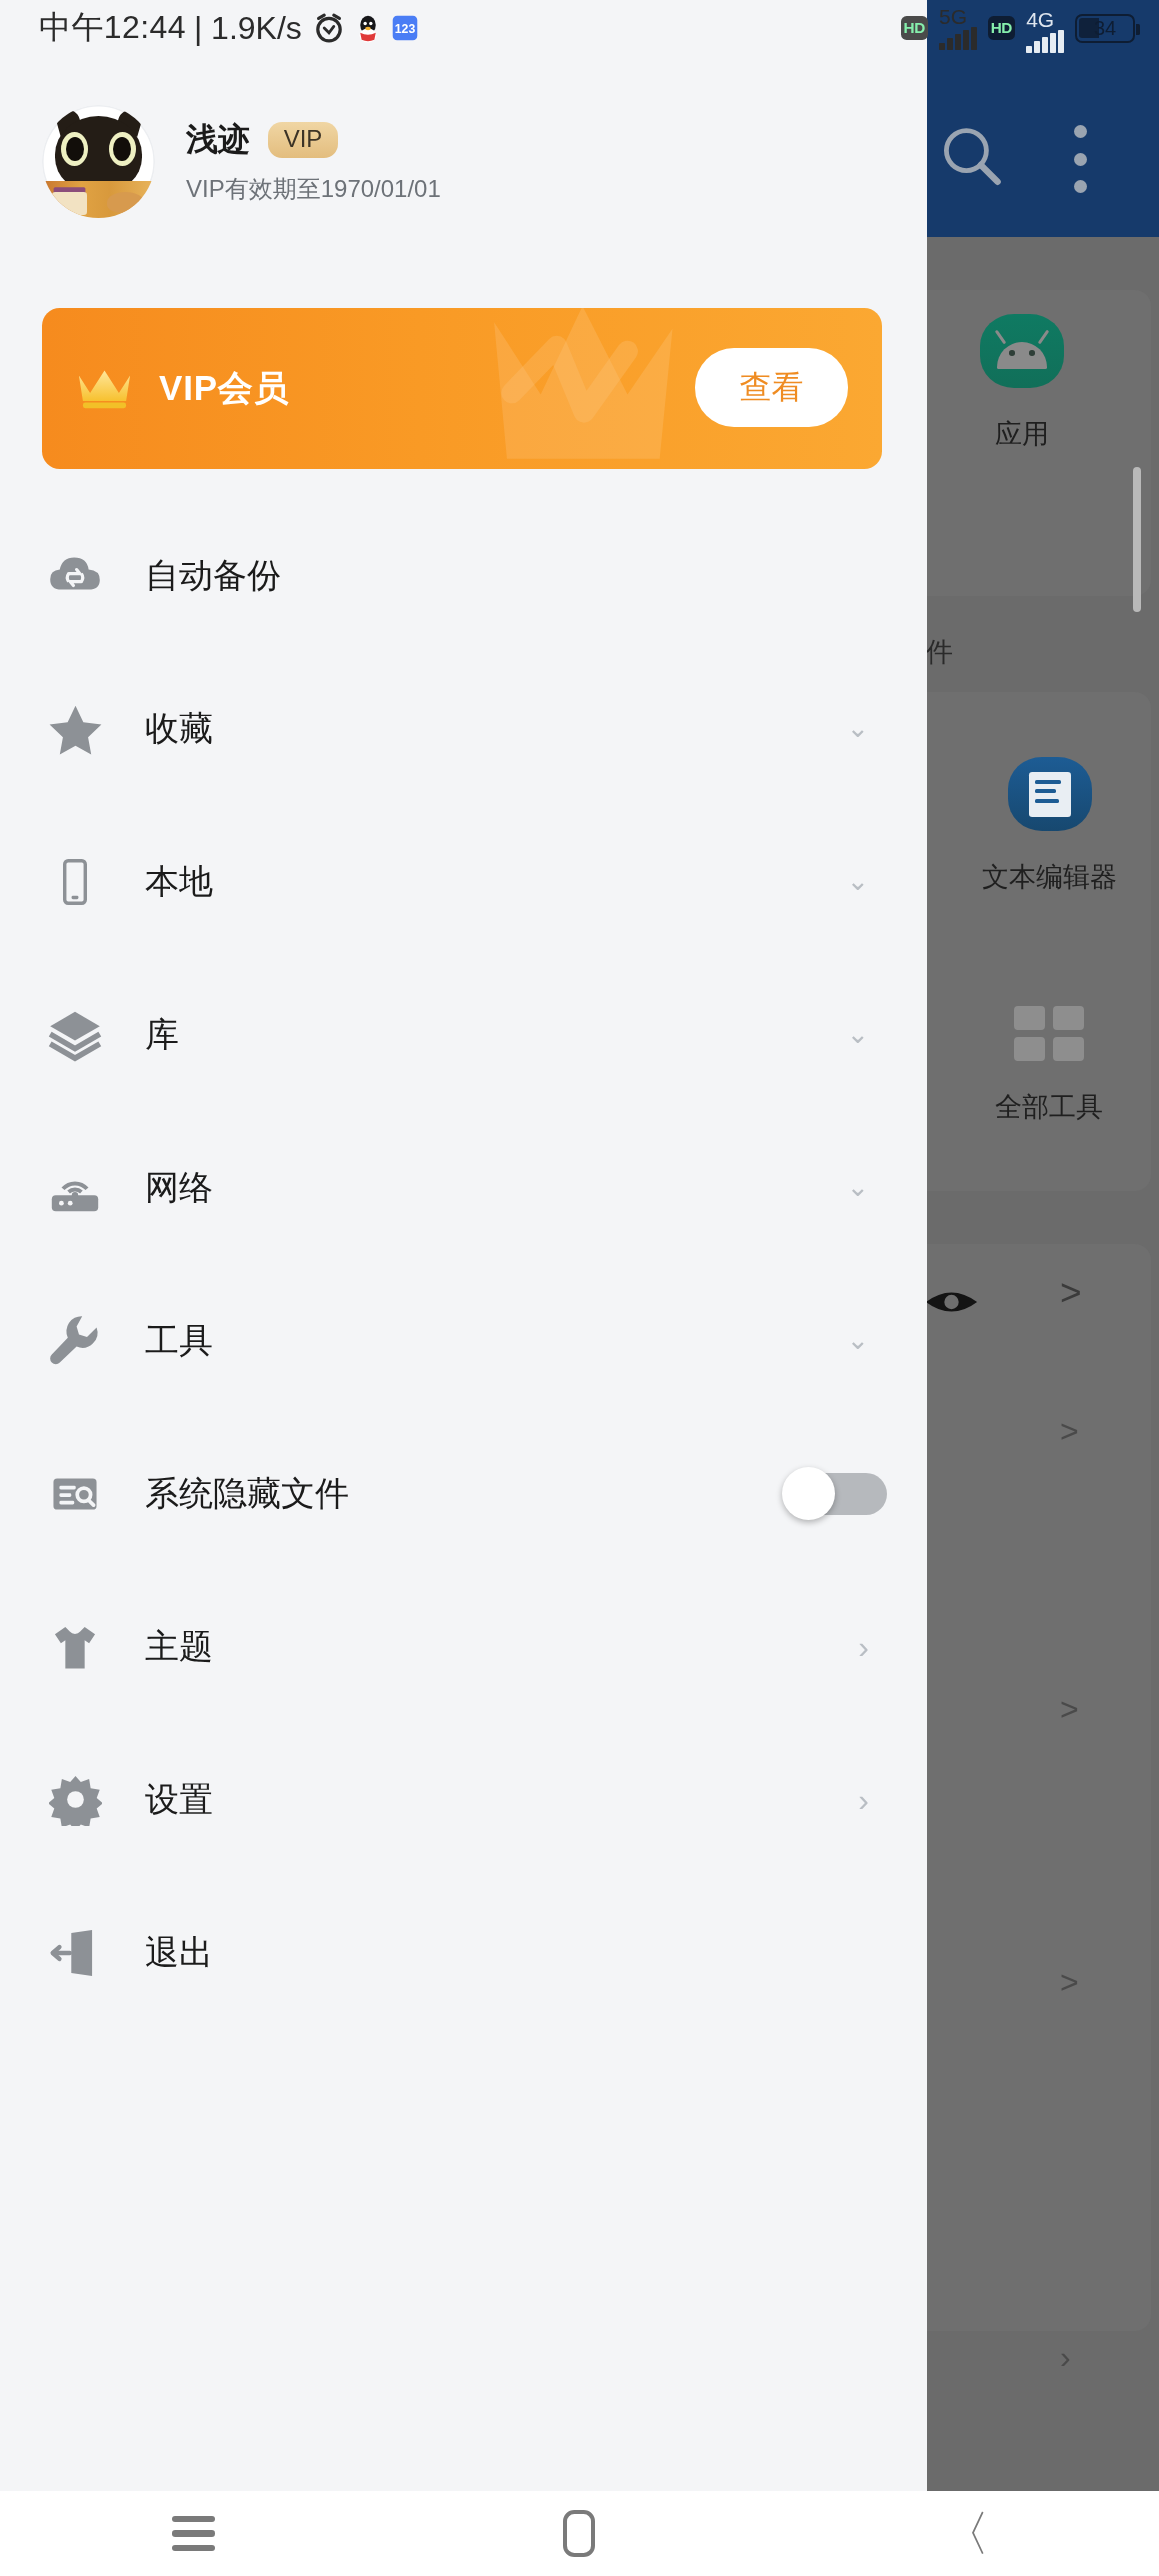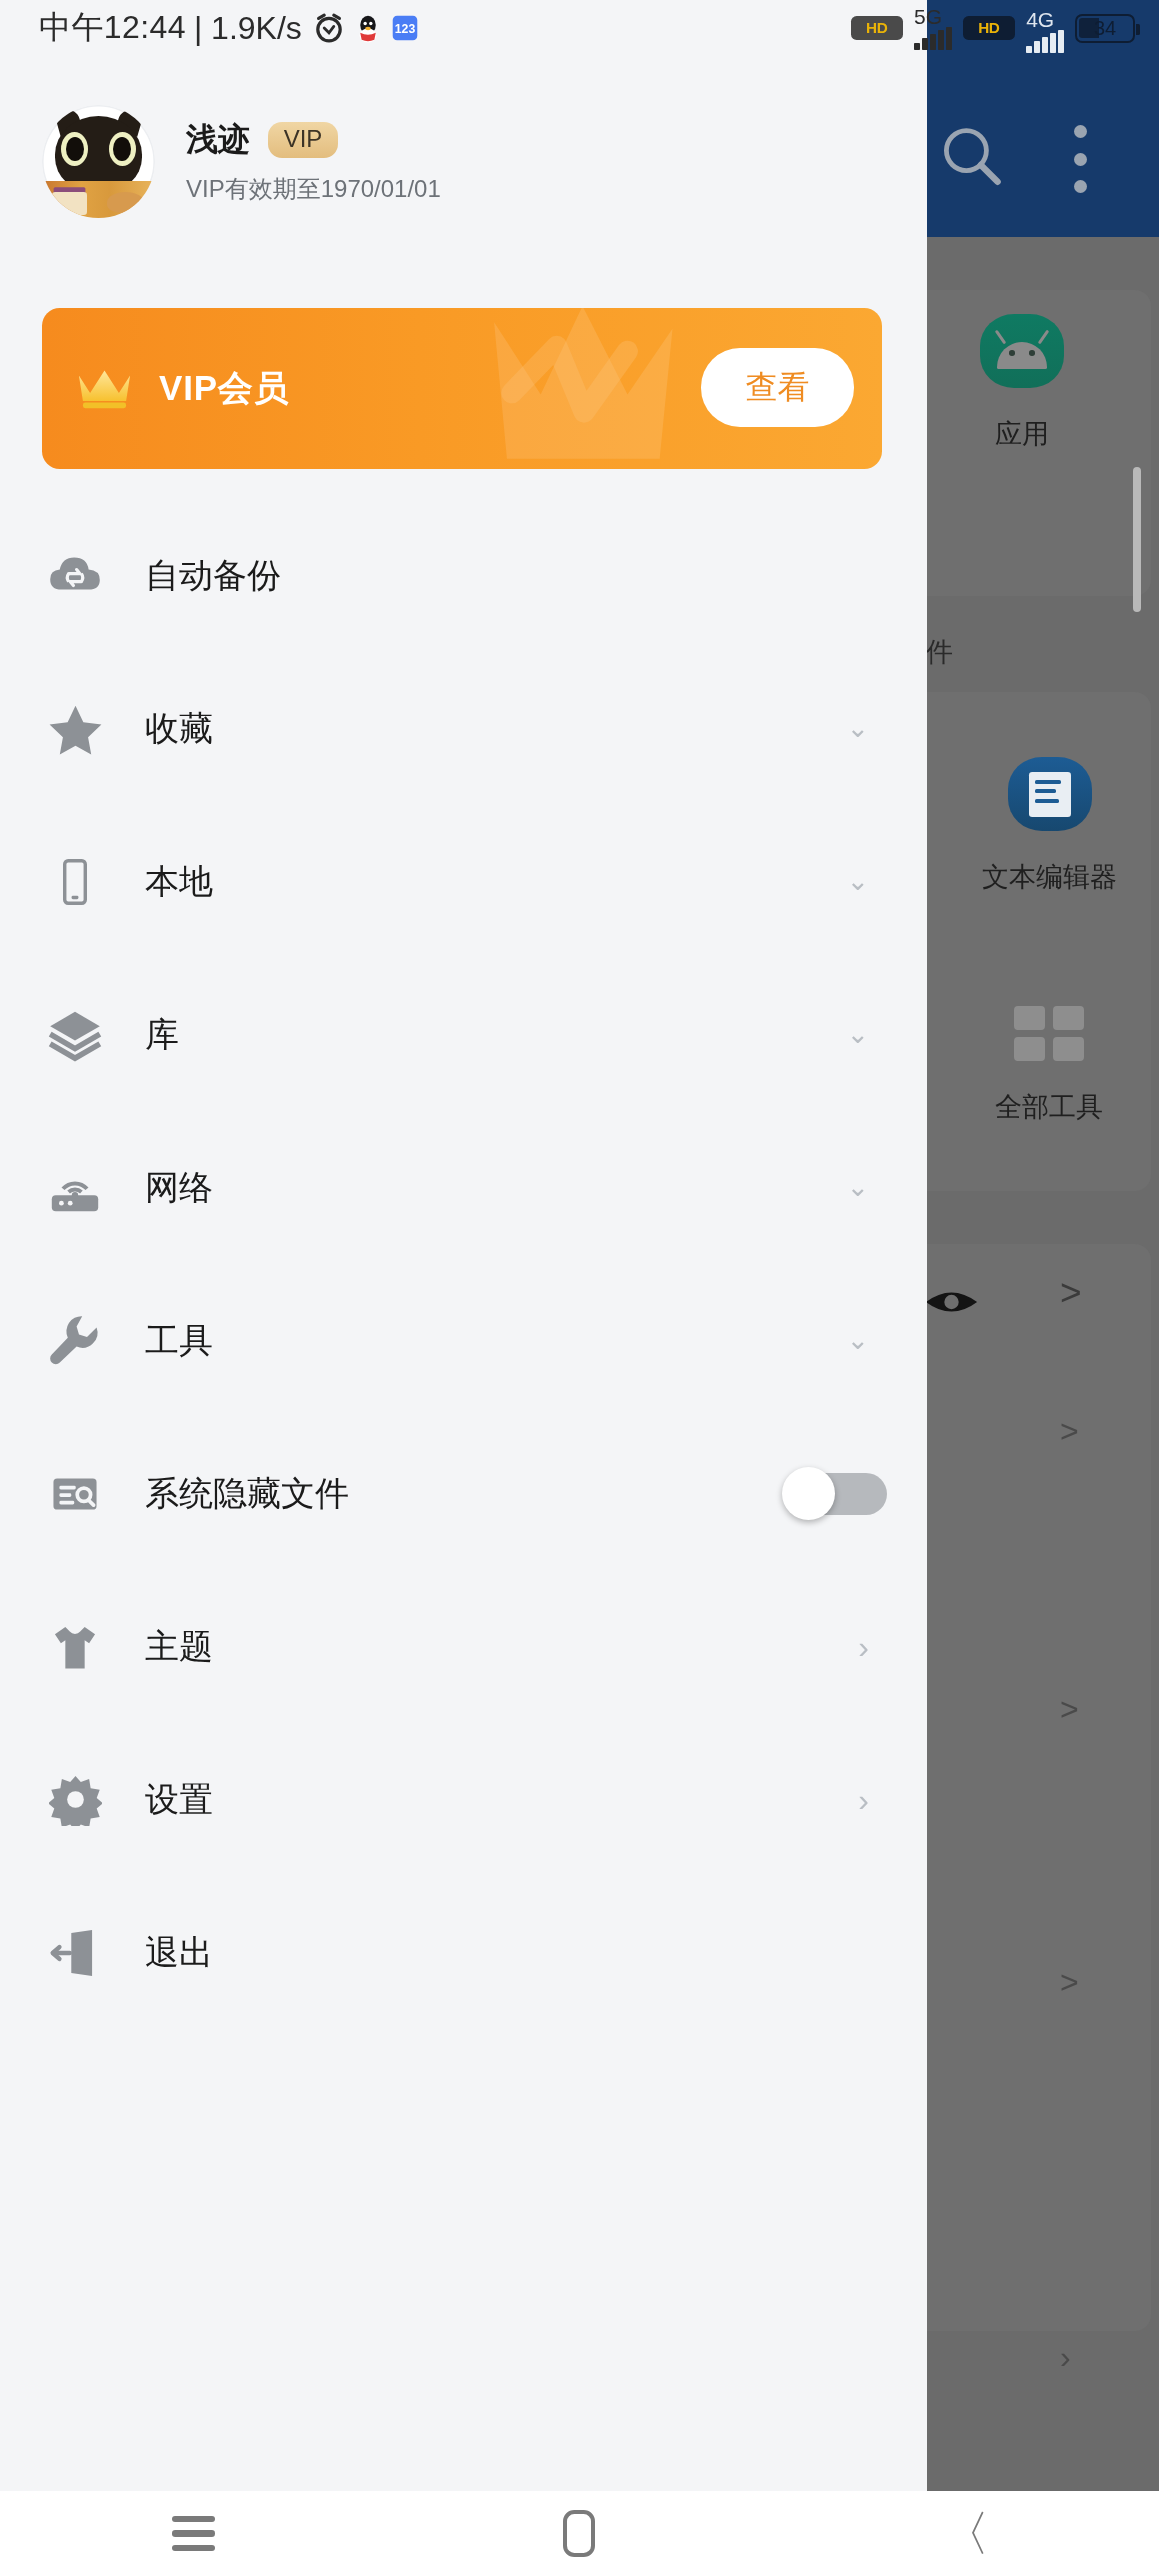--- a/index.html
+++ b/index.html
@@ -42,21 +42,21 @@
   .bg-eye { position:absolute; width:55px; height:32px; }
   .bg-scroll { position:absolute; width:8px; border-radius:4px; background:#b9b9b9; }
 
   
   .statusbar { position:absolute; left:0; top:0; width:1159px; height:56px; z-index:40; }
   .sb-left { position:absolute; left:39px; top:0; height:56px; display:flex; align-items:center; gap:0; }
   .sb-clock { font-size:32px; color:#2b2b2b; letter-spacing:0.4px; white-space:nowrap; }
   .sb-net { font-size:32px; color:#2b2b2b; margin-left:8px; white-space:nowrap; }
   .sb-ic { margin-left:11.3px; display:inline-flex; align-items:center; }
   .sb-right { position:absolute; right:24px; top:0; height:56px; display:flex; align-items:center; gap:11.3px; }
-  .hdbadge { width:52px; height:24px; border-radius:5.6px; background:#4a4a4a; color:#eab308; font-size:15.3px; font-weight:bold;
+  .hdbadge { width:27px; height:24px; border-radius:5.6px; background:#4a4a4a; color:#86efac; font-size:15.3px; font-weight:bold;
              display:flex; align-items:center; justify-content:center; letter-spacing:-0.4px; }
   .hdbadge.dark { background:#0e1d33; }
   .gtag { font-size:21px; color:#2b2b2b; line-height:1; }
   .gtag.on-dark { color:#dfe6ef;margin-top:6px; }
   .bars { display:flex; align-items:flex-end; gap:2.4px; height:22.5px; }
   .bars i { width:5.6px; background:#2b2b2b; border-radius:0.8px; }
   .bars.on-dark i { background:#e6ecf3; }
   .sigwrap { display:flex; flex-direction:column; align-items:flex-start; justify-content:flex-end; }
   .batt { width:60px; height:29px; border:2.4px solid #0e1d33; border-radius:7.2px; display:flex; align-items:center; justify-content:center;
           position:relative; color:#0e1d33; font-size:20px; font-weight:500; }
@@ -85,21 +85,21 @@
   .vipbadge { font-size:24px; color:#3c3326; background:linear-gradient(180deg,#f0d6a4,#e3bd7e); border-radius:14px; padding:3.2px 16px 4.8px; }
   .pexpiry { margin-top:11.3px; font-size:24px; color:#6d7278; }
 
   
   .vipbanner { position:absolute; left:42px; top:308px; width:840px; height:161px; border-radius:17.7px; overflow:hidden;
                background:linear-gradient(90deg,#f68b1e 0%,#f99a25 45%,#fba832 100%); }
   .vb-crown-deco { position:absolute; right:187px; top:-9.7px; width:225px; height:185px; opacity:.38; }
   .vb-left { position:absolute; left:35px; top:0; height:161px; display:flex; align-items:center; gap:27px; }
   .vb-crown { width:55px; height:40px; }
   .vb-title { font-size:35px; color:#ffffff; font-weight:bold; letter-spacing:0.8px; }
-  .vb-btn { position:absolute; right:28px; top:40px; width:153px; height:79px; border-radius:39px; background:#ffffff;
+  .vb-btn { position:absolute; right:34px; top:40px; width:153px; height:79px; border-radius:39px; background:#ffffff;
             display:flex; align-items:center; justify-content:center; font-size:32px; color:#ef8c22; }
 
   
   .menu { position:absolute; left:0; top:499px; width:927px; }
   .mrow { position:relative; height:153px; display:flex; align-items:center; }
   .mrow .micon { position:absolute; left:47px; width:56px; height:56px; display:flex; align-items:center; justify-content:center; }
   .mrow .mlabel { position:absolute; left:145px; font-size:34px; color:#1b1b1b; }
   .mrow .mchev { position:absolute; right:58px; color:#b9bec4; font-size:32px; line-height:1; }
   .mrow .mchev.caret { font-size:27px; }
   .mrow .mtoggle { position:absolute; right:40px; width:105px; height:53px; }

